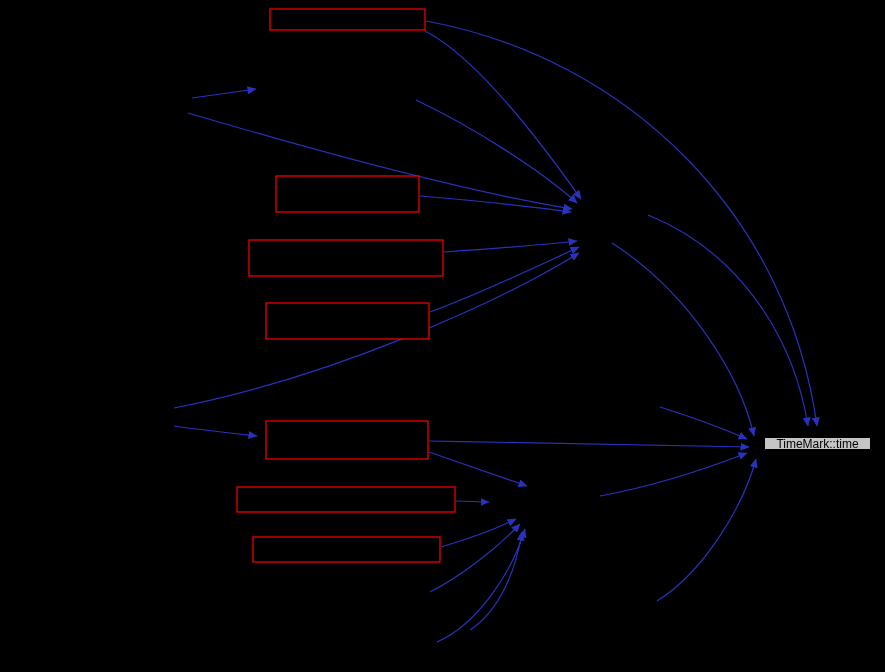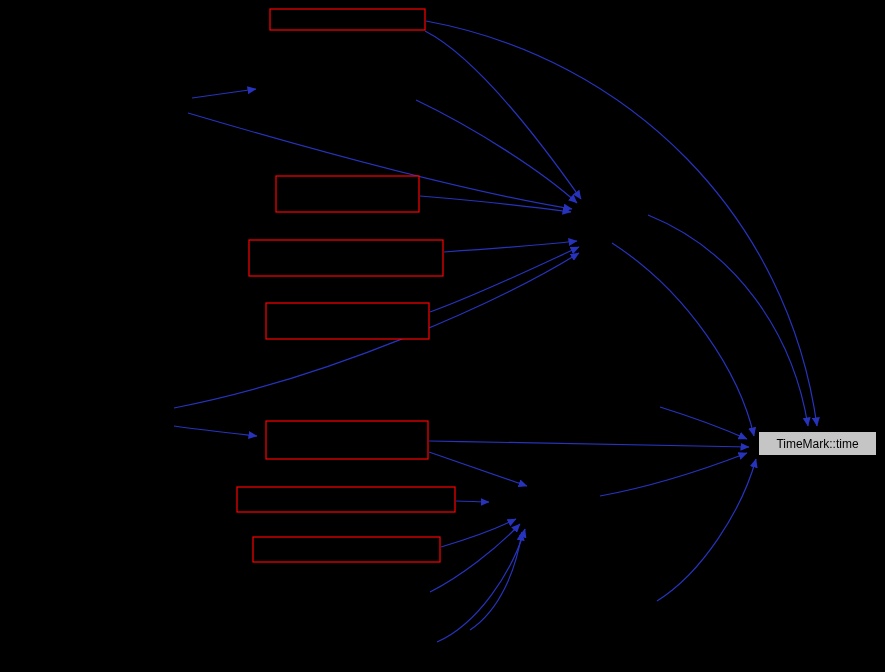--- a/index.html
+++ b/index.html
@@ -30,21 +30,21 @@
     fill: #000000;
     stroke-width: 1.2px;
   }
   .current-node {
     position: absolute;
     left: 758px;
     top: 431px;
     width: 119px;
     height: 25px;
     box-sizing: border-box;
-    border: 1px solid #404040;
+    border: 7px solid #404040;
     display: flex;
     align-items: center;
     justify-content: center;
     font-size: 12px;
     white-space: nowrap;
   }
 </style>
 </head>
 <body>
 

